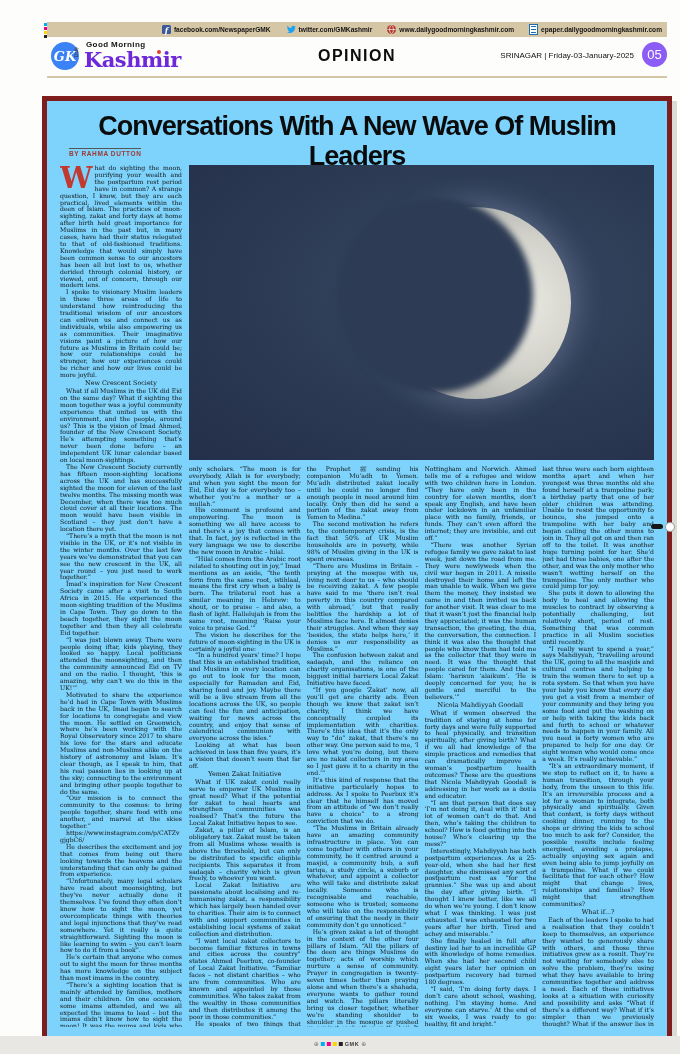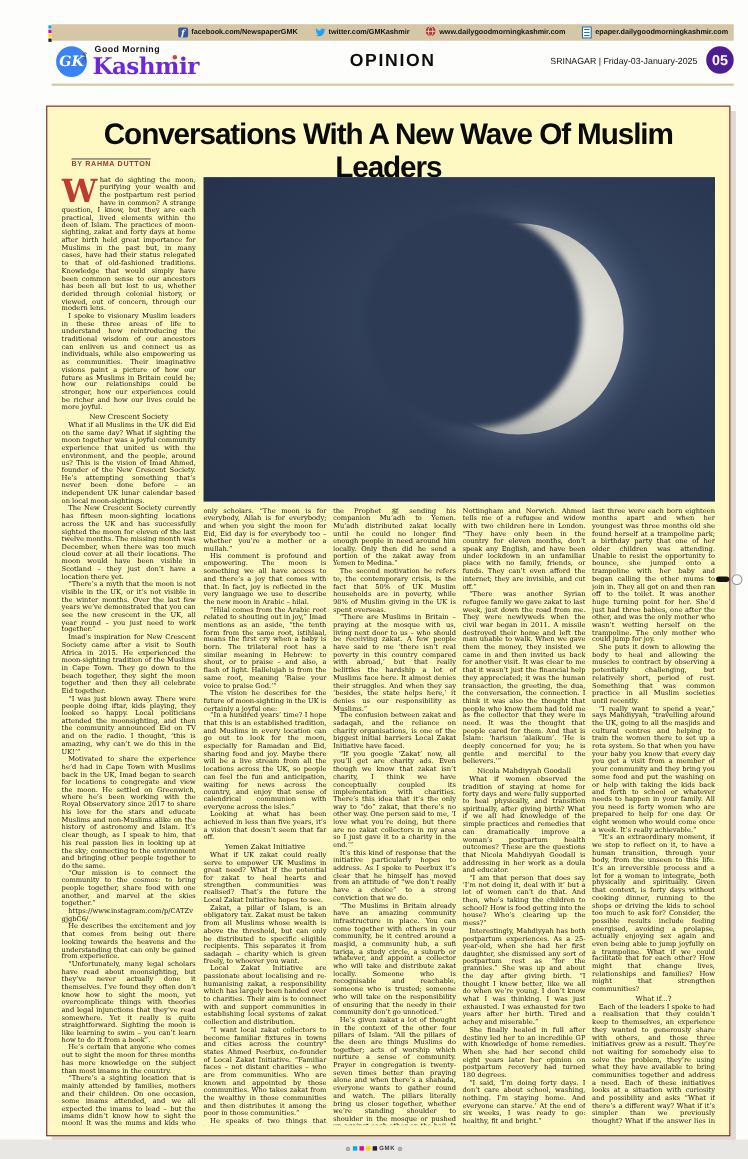--- a/index.html
+++ b/index.html
@@ -22,26 +22,26 @@
   .masthead{position:absolute;left:47px;top:40px;width:620px;height:34px;}
   .gk-circle{position:absolute;left:4px;top:2px;width:28px;height:28px;border-radius:50%;background:#3b82f6;
       color:#fff;display:flex;align-items:center;justify-content:center;font:italic bold 13px "DejaVu Serif",serif;}
   .good-morning{position:absolute;left:39px;top:0;font-size:8px;font-weight:bold;color:#141414;letter-spacing:.4px;text-align:right;}
   .daily{position:absolute;left:27px;top:17px;font-size:4.5px;color:#333;transform:rotate(-90deg);transform-origin:left top;}
   .kashmir{position:absolute;left:37px;top:7px;font:bold 21px "DejaVu Serif",serif;color:#6d28d9;letter-spacing:-.5px;}
   .i-dot{position:absolute;left:110px;top:10px;width:4px;height:4px;border-radius:50%;background:#e23b2e;}
   .section{position:absolute;left:0;right:0;top:7px;text-align:center;font-size:16px;font-weight:bold;
       letter-spacing:1.5px;color:#0d0d0d;}
   .dateline{position:absolute;right:33px;top:11px;font-size:8px;font-weight:normal;color:#111;}
-  .page-num{position:absolute;right:0;top:2px;width:25px;height:25px;border-radius:50%;background:#4c1d95;color:#fff;
-      display:flex;align-items:center;justify-content:center;font-size:13px;font-weight:bold;text-align:center;}
+  .page-num{position:absolute;right:0;top:2px;width:25px;height:25px;border-radius:50%;background:#8b5cf6;color:#fff;
+      display:flex;align-items:center;justify-content:center;font-size:13px;font-weight:normal;text-align:center;}
   .mast-rule{position:absolute;left:47px;top:76px;width:620px;height:2px;background:#d5c6a6;}
   
-  .frame{position:absolute;left:42px;top:96px;width:620px;height:935px;background:#fef9c3;
-      border:1px solid #7f1d1d;box-shadow:5px 5px 0 #dcdad6;}
+  .frame{position:absolute;left:42px;top:96px;width:620px;height:935px;background:#7dd3fc;
+      border:5px solid #7f1d1d;box-shadow:5px 5px 0 #dcdad6;}
   .headline{position:absolute;top:10px;left:6px;right:6px;margin:0;text-align:center;
       font-size:27px;line-height:30px;font-weight:bold;letter-spacing:-1px;color:#0b0b0b;}
   .byline{position:absolute;top:47px;left:22px;font-size:6.5px;font-weight:bold;color:#9e3a31;letter-spacing:.6px;}
   .byline::before{content:"";display:block;width:100%;border-top:1px solid #555;margin-bottom:1px;}
   .content{position:absolute;top:64px;left:13px;right:13px;bottom:9px;display:flex;gap:7px;}
   .ncol{font-family:"DejaVu Serif",serif;font-size:6.1px;line-height:6.9px;text-align:justify;
       color:#141414;overflow:hidden;}
   .col1{flex:0 0 122px;}
   .right{flex:1;display:flex;flex-direction:column;min-width:0;}
   .cols{flex:1;display:flex;gap:6px;overflow:hidden;}

